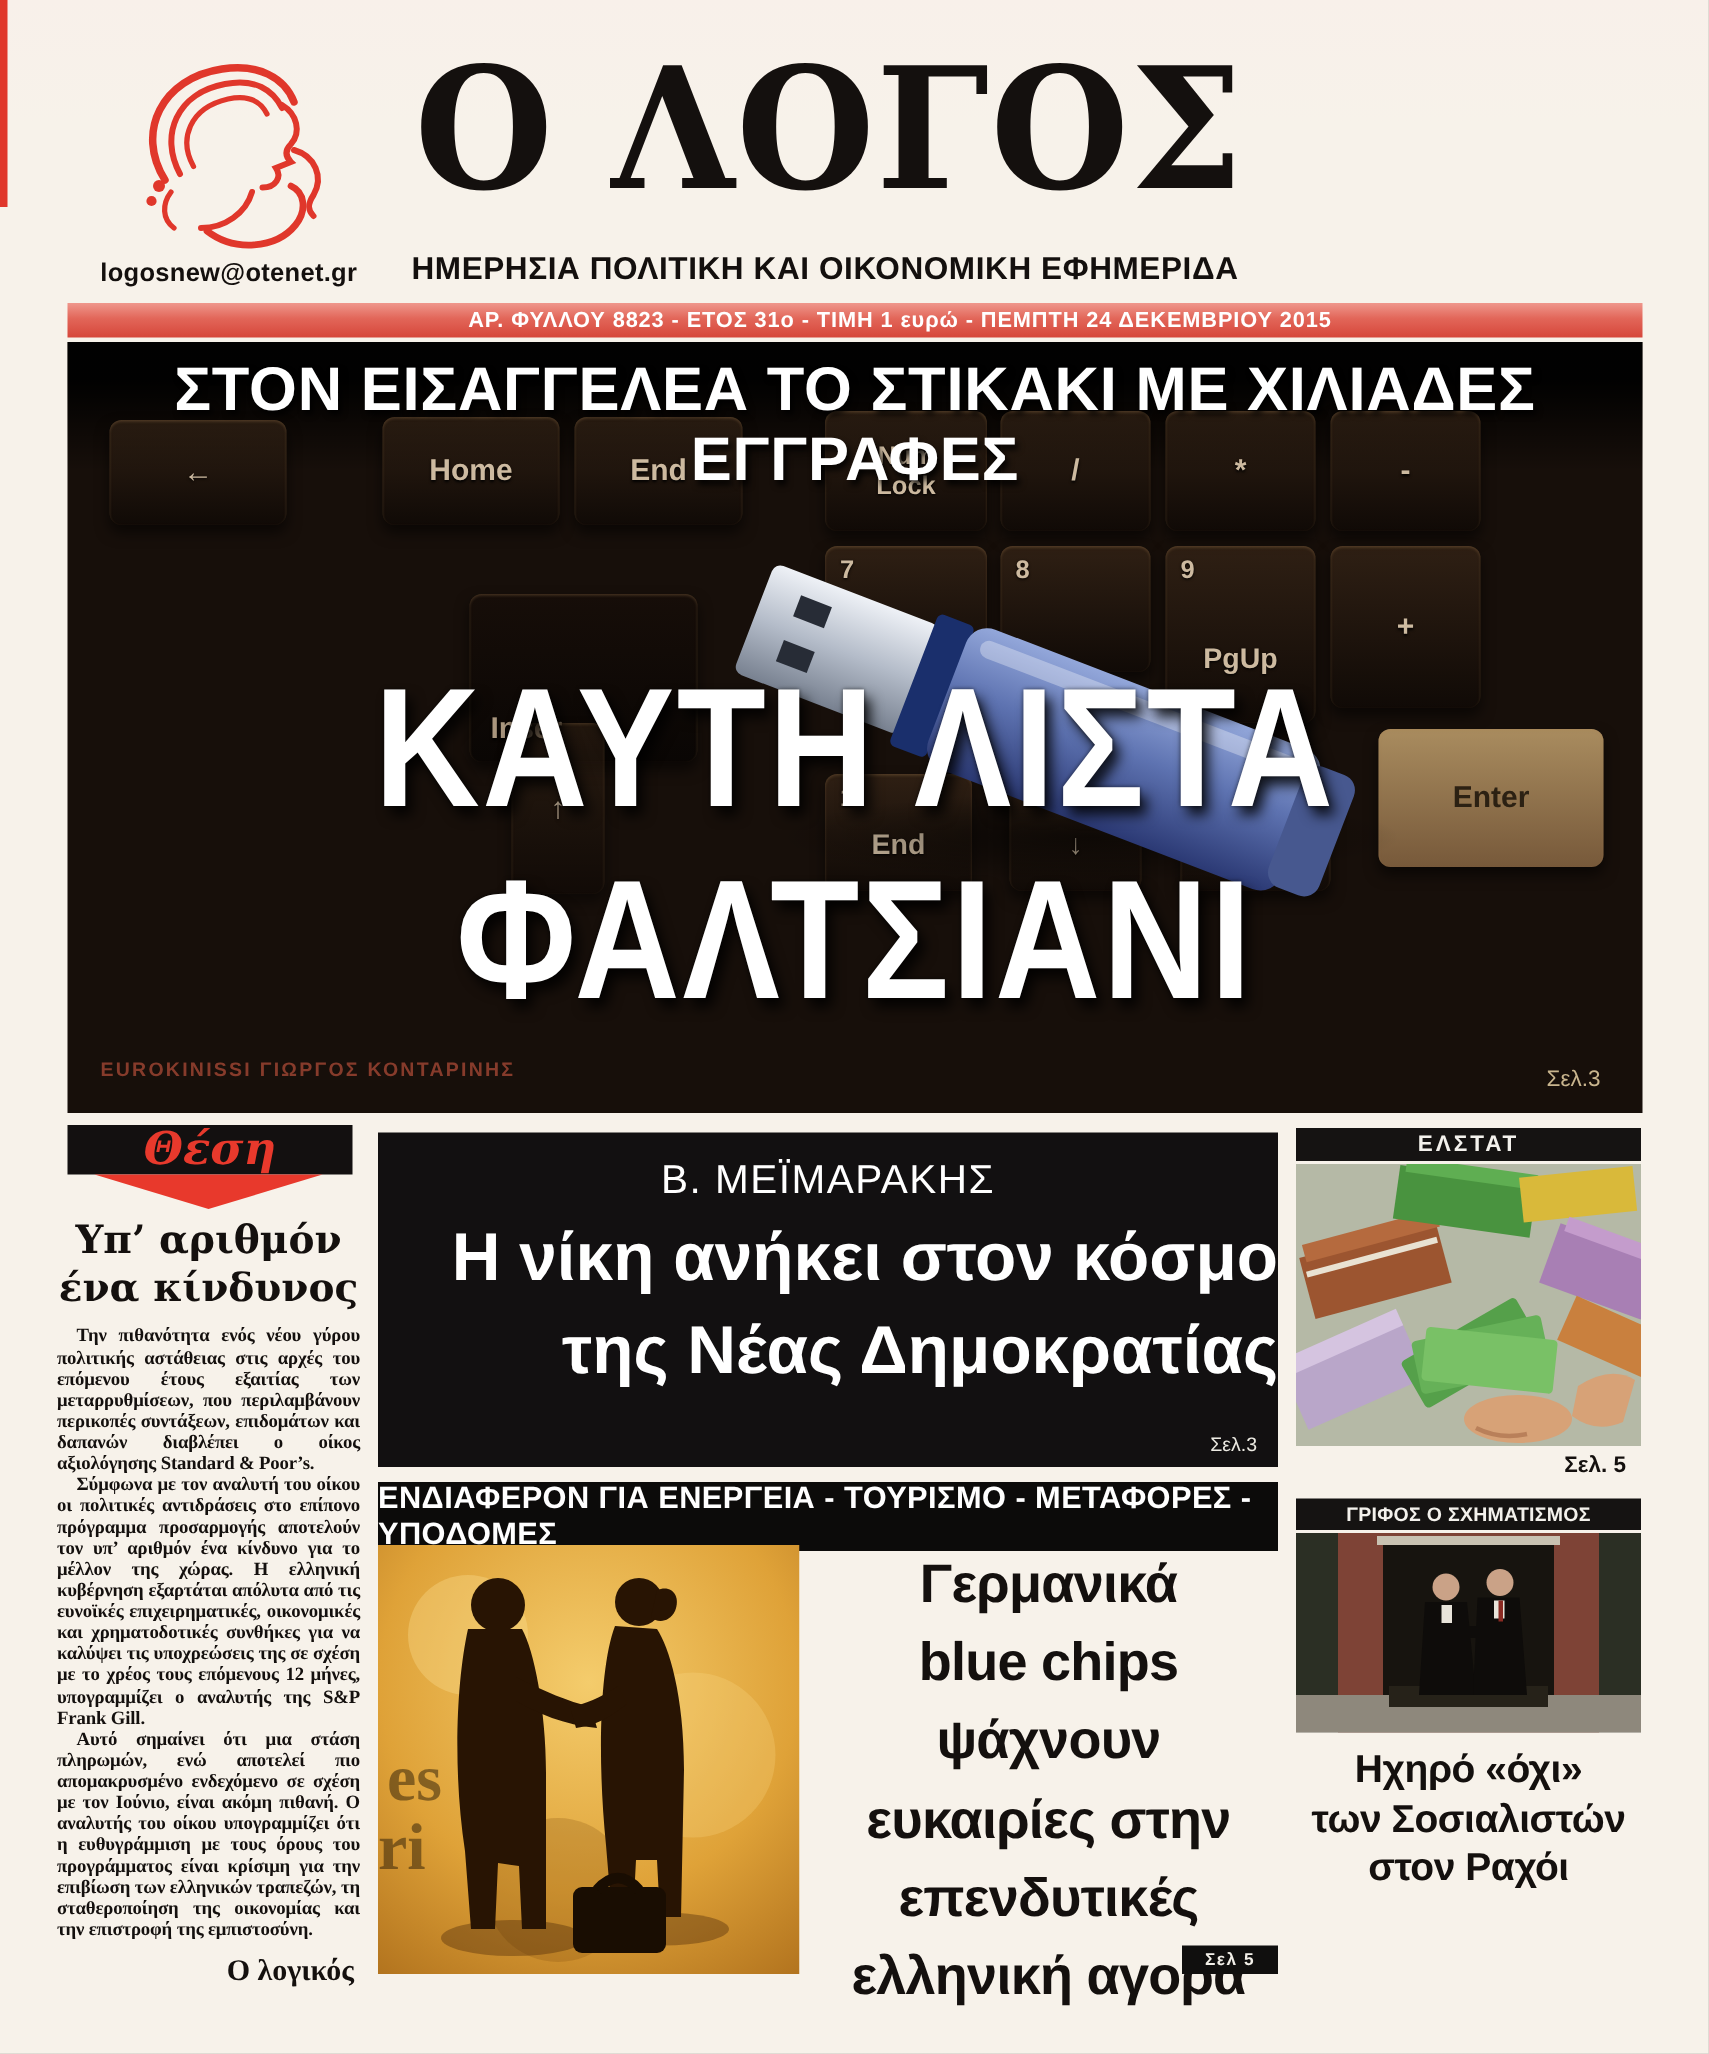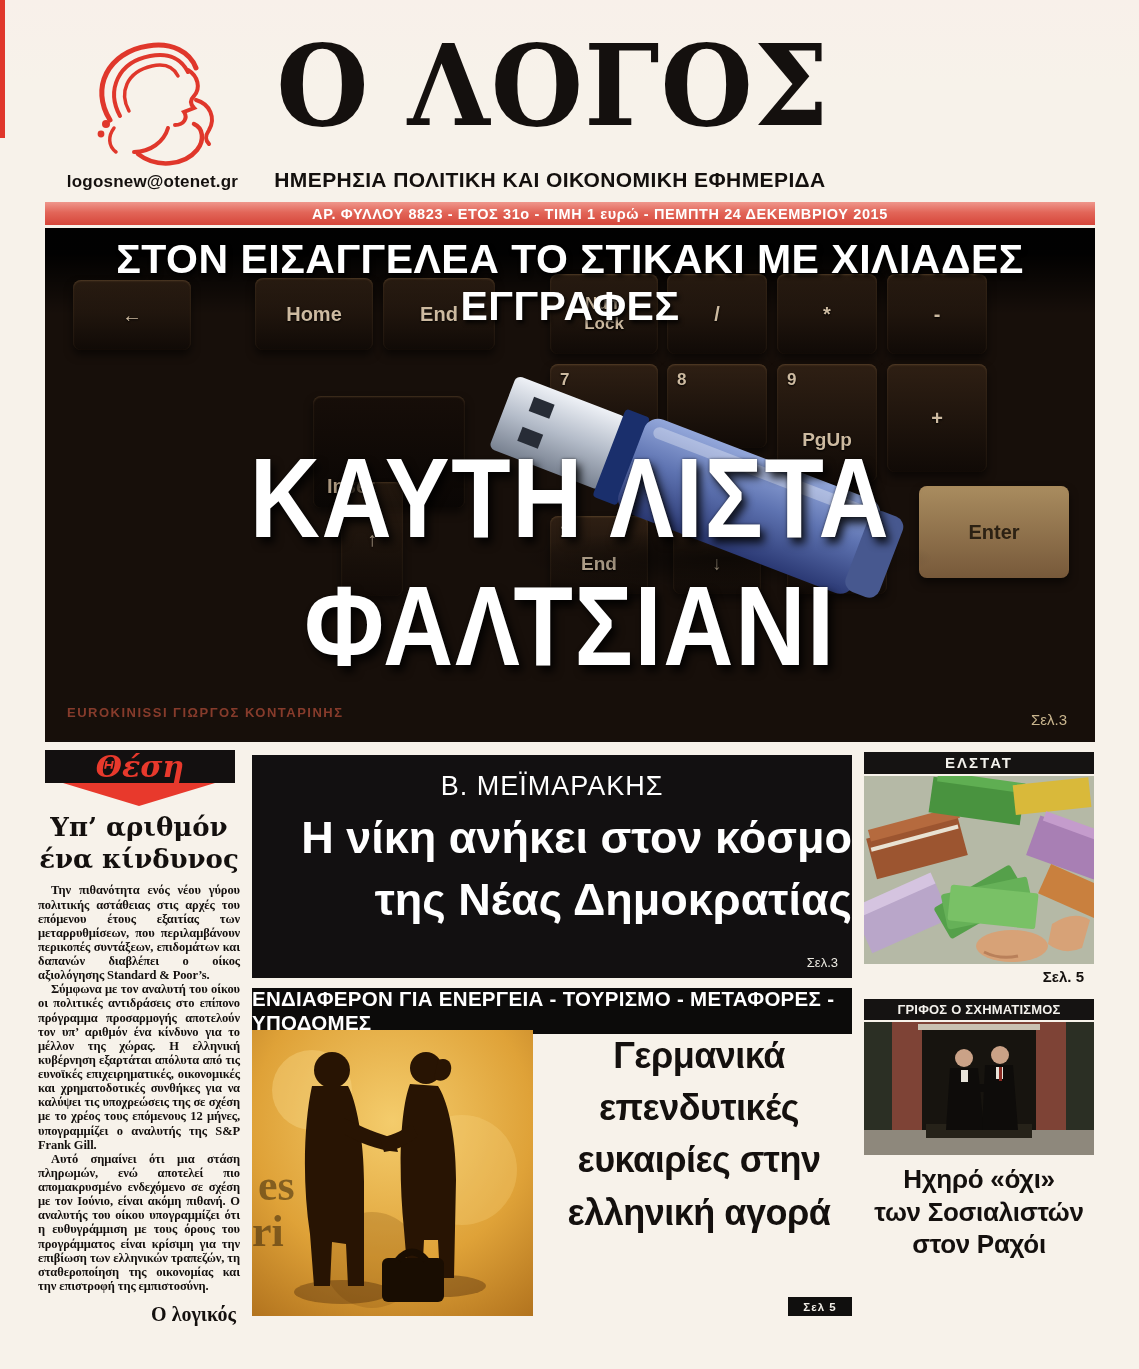--- a/index.html
+++ b/index.html
@@ -262,22 +262,23 @@
       <path d="M186 30 C196 26 202 34 198 44 C194 52 186 52 182 48 Z"></path>
       <path d="M158 54 C148 80 146 140 152 200 L156 248 170 248 172 210 186 210 188 248 202 248 204 150 C204 100 194 68 186 56 Z"></path>
       <path d="M160 94 C148 102 138 106 128 108 L132 122 C148 120 158 112 166 106 Z"></path>
       <rect x="130" y="228" width="62" height="44" rx="6" fill="#190d02"></rect>
       <path d="M146 230 q14 -16 28 0" stroke="#190d02" stroke-width="7" fill="none"></path>
     </g>
   </svg>
 
   <div id="business-headline" class="abs">
     <div>Γερμανικά</div>
+    <div>blue chips ψάχνουν</div>
+    <div>ευκαιρίες στην</div>
     <div>επενδυτικές</div>
-    <div>ευκαιρίες στην</div>
     <div>ελληνική αγορά</div>
   </div>
   <div id="business-pageref" class="abs">Σελ 5</div>
 
   <div id="rightcol" class="abs">
     <div id="elstat-bar" class="sec-bar">ΕΛΣΤΑΤ</div>
 
     <svg id="money-photo" width="230" height="188" viewBox="0 0 230 188">
       <rect width="230" height="188" fill="#b5b9a6"></rect>
       <g transform="rotate(-15 60 70)">

